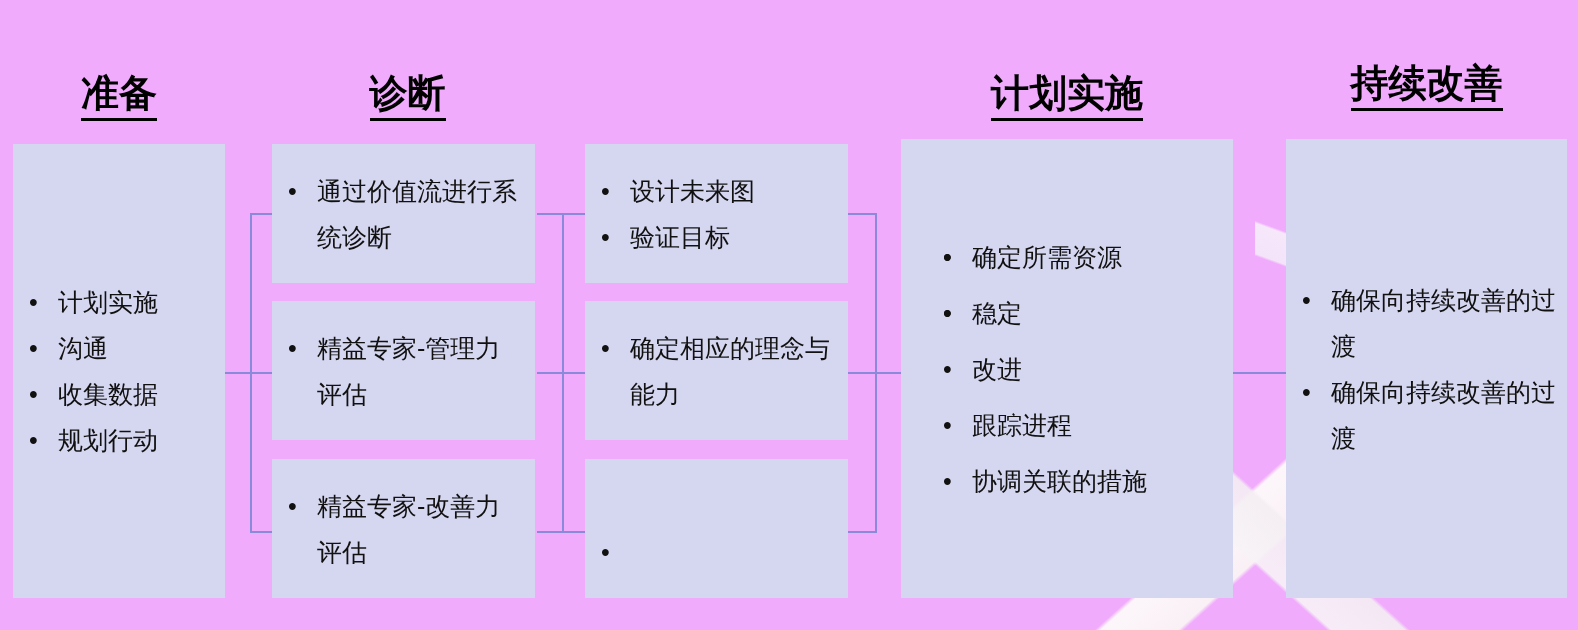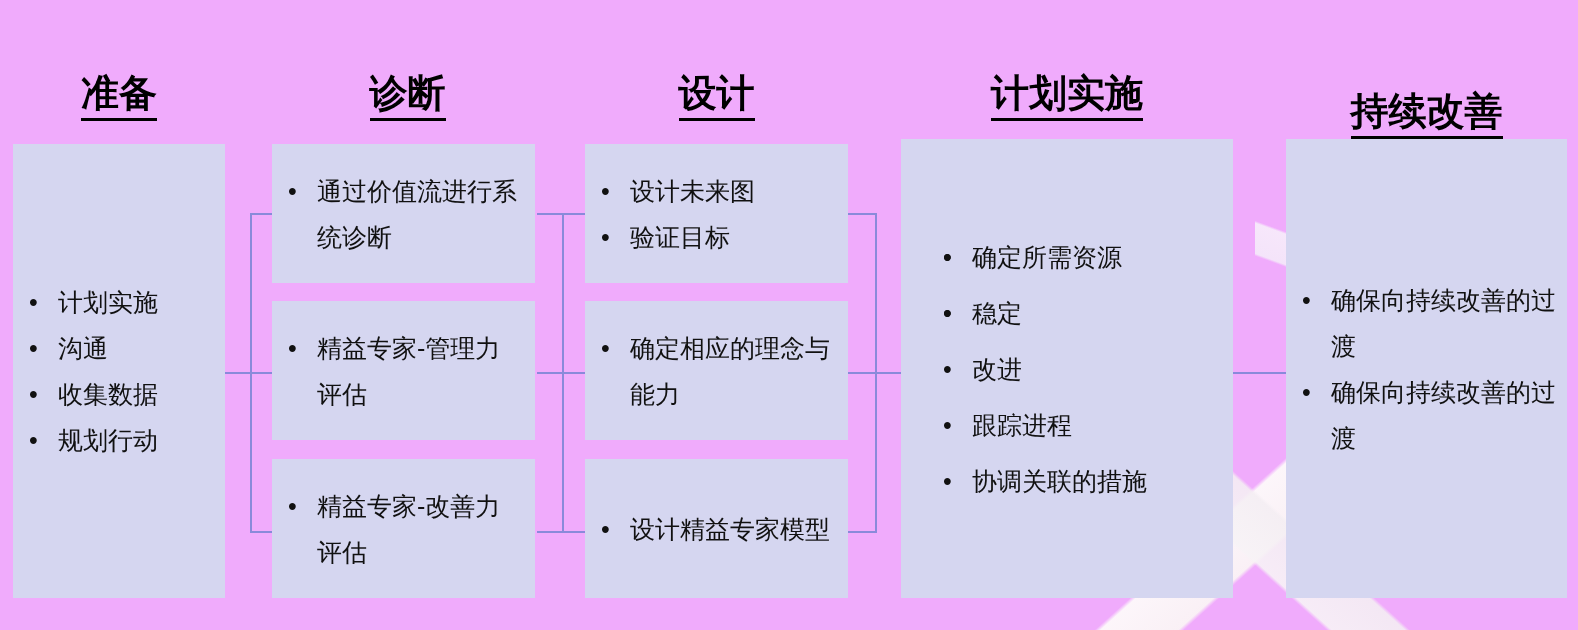--- a/index.html
+++ b/index.html
@@ -111,27 +111,24 @@
   <div class="wm wm-1"></div>
   <div class="wm wm-2"></div>
   <div class="wm wm-3"></div>
 
   <div class="col-header" style="left:13px; top:70px; width:212px;">
     <span class="hdr-text">准备</span>
   </div>
   <div class="col-header" style="left:276px; top:70px; width:263px;">
     <span class="hdr-text">诊断</span>
   </div>
-  <div class="col-header" style="left:585px; top:70px; width:263px;">
-    <span class="hdr-text">设计</span>
-  </div>
   <div class="col-header" style="left:901px; top:70px; width:332px;">
     <span class="hdr-text">计划实施</span>
   </div>
-  <div class="col-header" style="left:1286px; top:88px; width:281px;">
+  <div class="col-header" style="left:1286px; top:60px; width:281px;">
     <span class="hdr-text">持续改善</span>
   </div>
 
   <div class="conn-line conn-h" style="left:225px; top:372px; width:26px;"></div>
   <div class="conn-line conn-v" style="left:250px; top:213px; height:320px;"></div>
   <div class="conn-line conn-h" style="left:250px; top:213px; width:22px;"></div>
   <div class="conn-line conn-h" style="left:250px; top:372px; width:22px;"></div>
   <div class="conn-line conn-h" style="left:250px; top:531px; width:22px;"></div>
 
   <div class="conn-line conn-v" style="left:562px; top:213px; height:320px;"></div>
@@ -210,21 +207,20 @@
       <li class="bullet-item" style="padding-right:10px;">
         <span class="bullet-dot">•</span>
         <span>确定相应的理念与能力</span>
       </li>
     </ul>
   </div>
   <div class="box" style="left:585px; top:459px; width:263px; height:139px;">
     <ul class="bullet-list">
       <li class="bullet-item" style="padding-right:10px;">
         <span class="bullet-dot">•</span>
-        <span>设计精益专家模型</span>
       </li>
     </ul>
   </div>
 
   <div class="box" style="left:901px; top:139px; width:332px; height:459px;">
     <ul class="bullet-list" style="padding-left:26px;">
       <li class="bullet-item" style="line-height:56px;">
         <span class="bullet-dot" style="line-height:56px;">•</span>
       </li>
       <li class="bullet-item" style="line-height:56px;">

